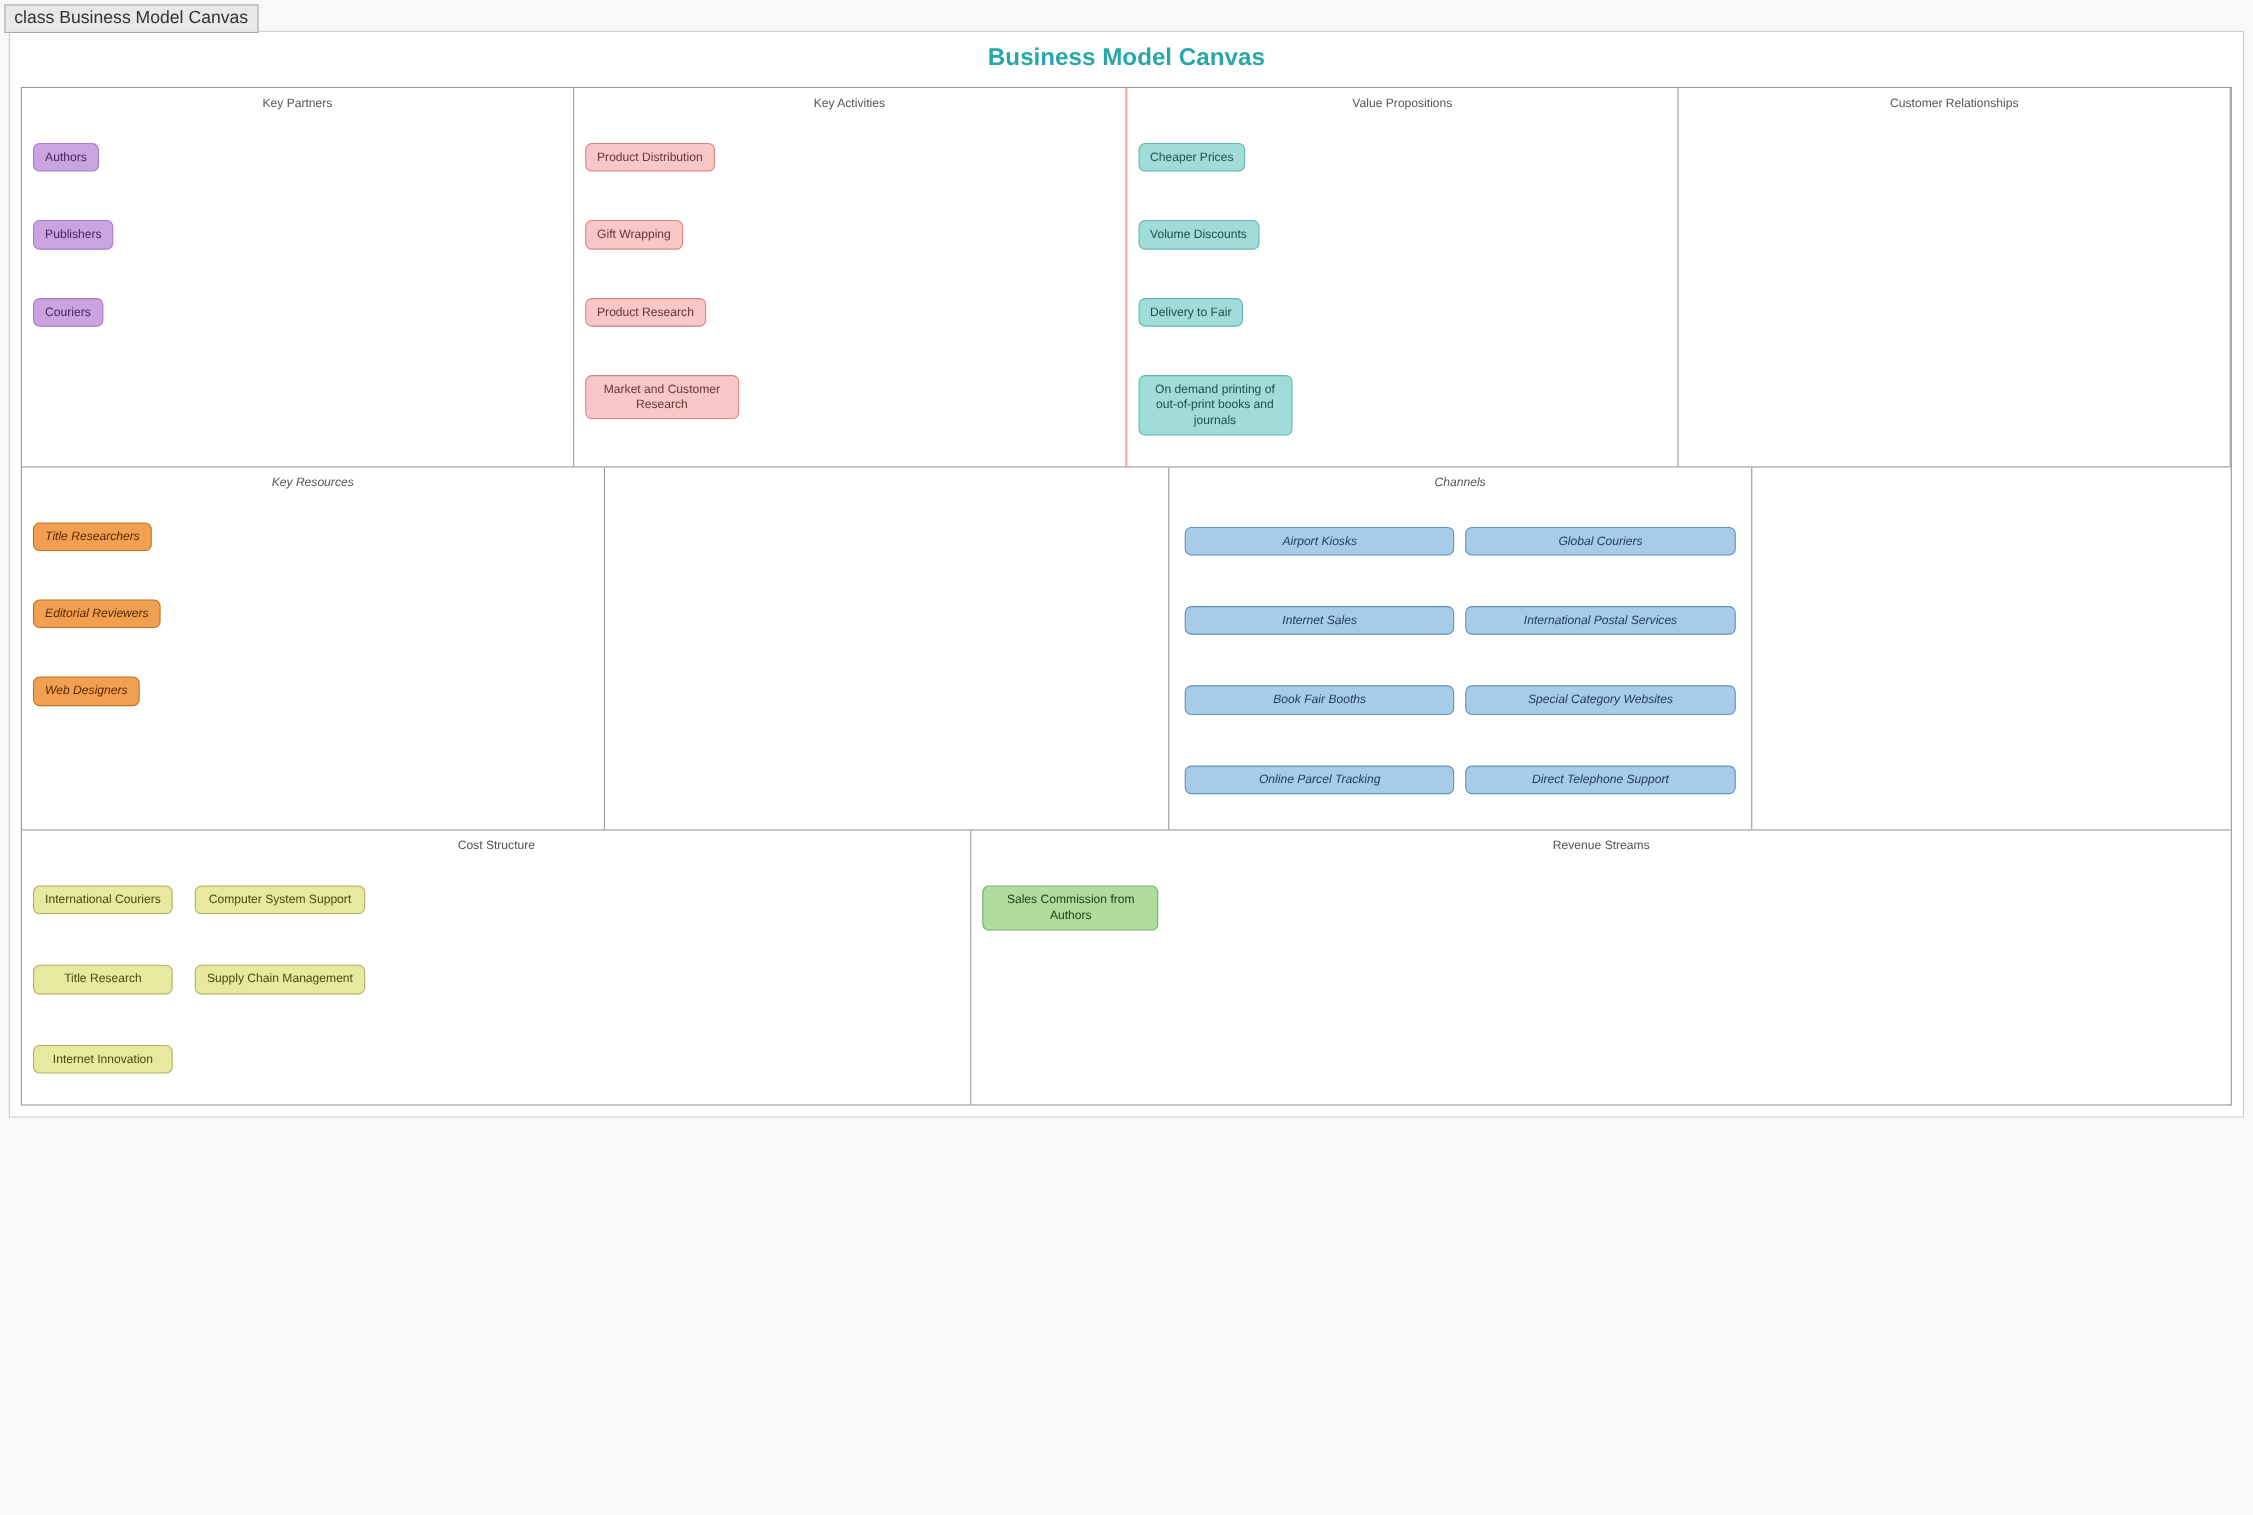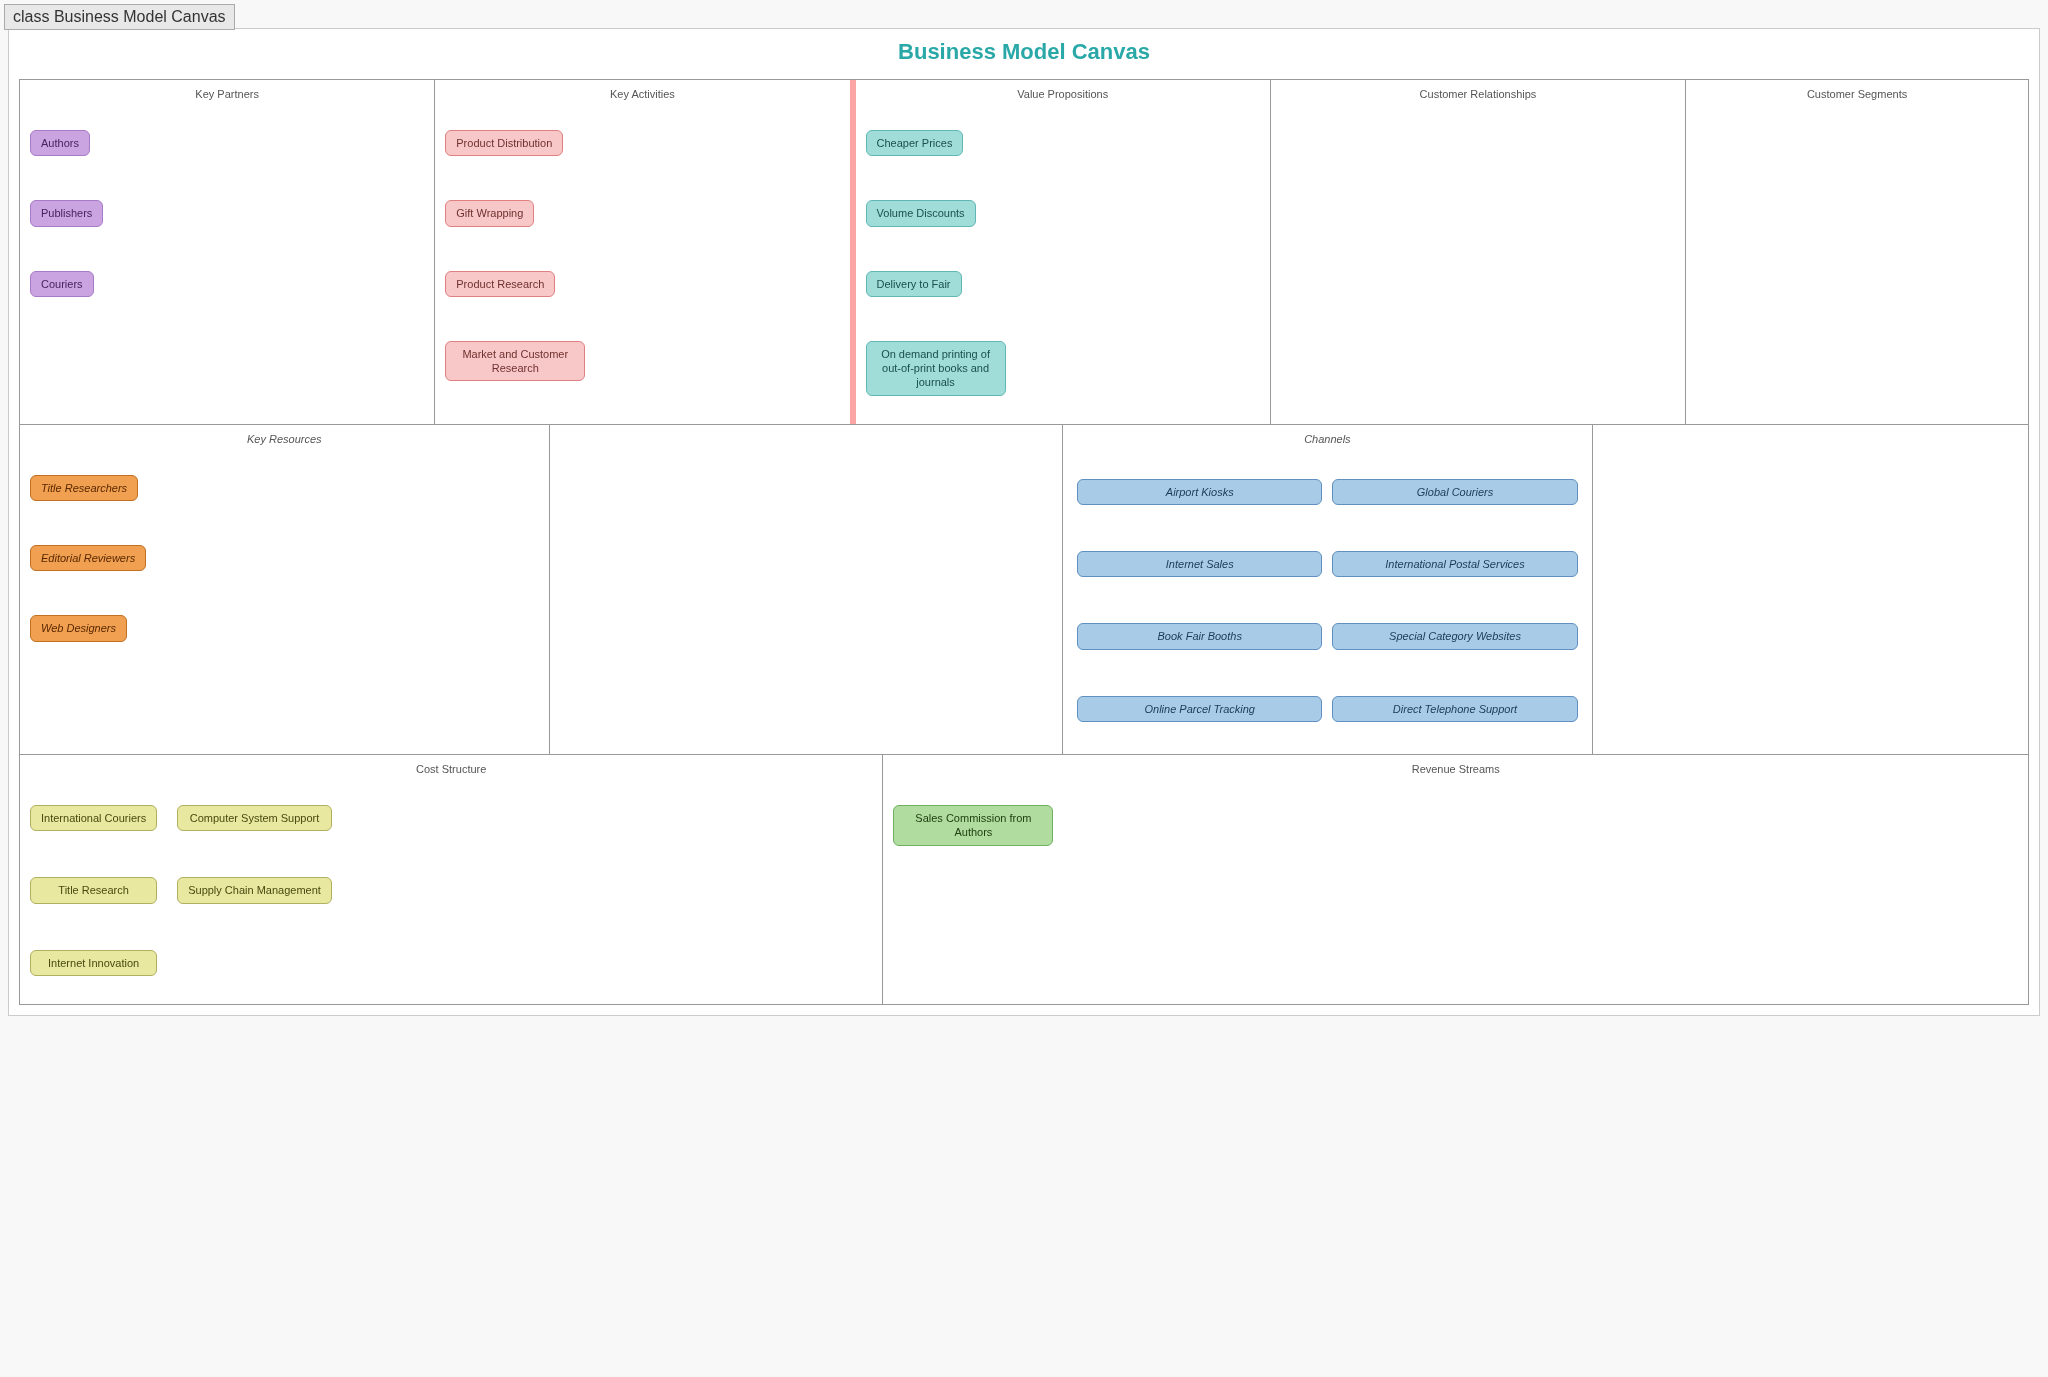--- a/index.html
+++ b/index.html
@@ -150,21 +150,21 @@
 
       <div class="col col-key-partners" style="min-width:150px;">
         <div class="col-header">Key Partners</div>
         <div class="pills-col">
           <div class="pill pill-purple">Authors</div>
           <div class="pill pill-purple">Publishers</div>
           <div class="pill pill-purple">Couriers</div>
         </div>
       </div>
 
-      <div class="col col-key-activities" style="border-right:6px solid #fca5a5;">
+      <div class="col col-key-activities" style="border-right:2px solid #fca5a5;">
         <div class="col-header">Key Activities</div>
         <div class="pills-col">
           <div class="pill pill-pink">Product Distribution</div>
           <div class="pill pill-pink">Gift Wrapping</div>
           <div class="pill pill-pink">Product Research</div>
           <div class="pill pill-pink" style="max-width:140px;">Market and Customer Research</div>
         </div>
       </div>
 
       <div class="col col-value-props" style="border-right:1px solid #999;">
@@ -174,23 +174,20 @@
           <div class="pill pill-teal">Volume Discounts</div>
           <div class="pill pill-teal">Delivery to Fair</div>
           <div class="pill pill-teal" style="max-width:140px;">On demand printing of out-of-print books and journals</div>
         </div>
       </div>
 
       <div class="col col-cust-rel" style="border-right:1px solid #999;">
         <div class="col-header">Customer Relationships</div>
       </div>
 
-      <div class="col col-cust-seg">
-        <div class="col-header">Customer Segments</div>
-      </div>
     </div>
 
     <div class="section-row-mid" style="border-top:1px solid #999; border-bottom:1px solid #999;font-style:italic;">
 
       <div style="flex:1.1; border-right:1px solid #999; padding:8px;">
         <div class="col-header">Key Resources</div>
         <div class="pills-col">
           <div class="pill pill-orange">Title Researchers</div>
           <div class="pill pill-orange">Editorial Reviewers</div>
           <div class="pill pill-orange">Web Designers</div>

